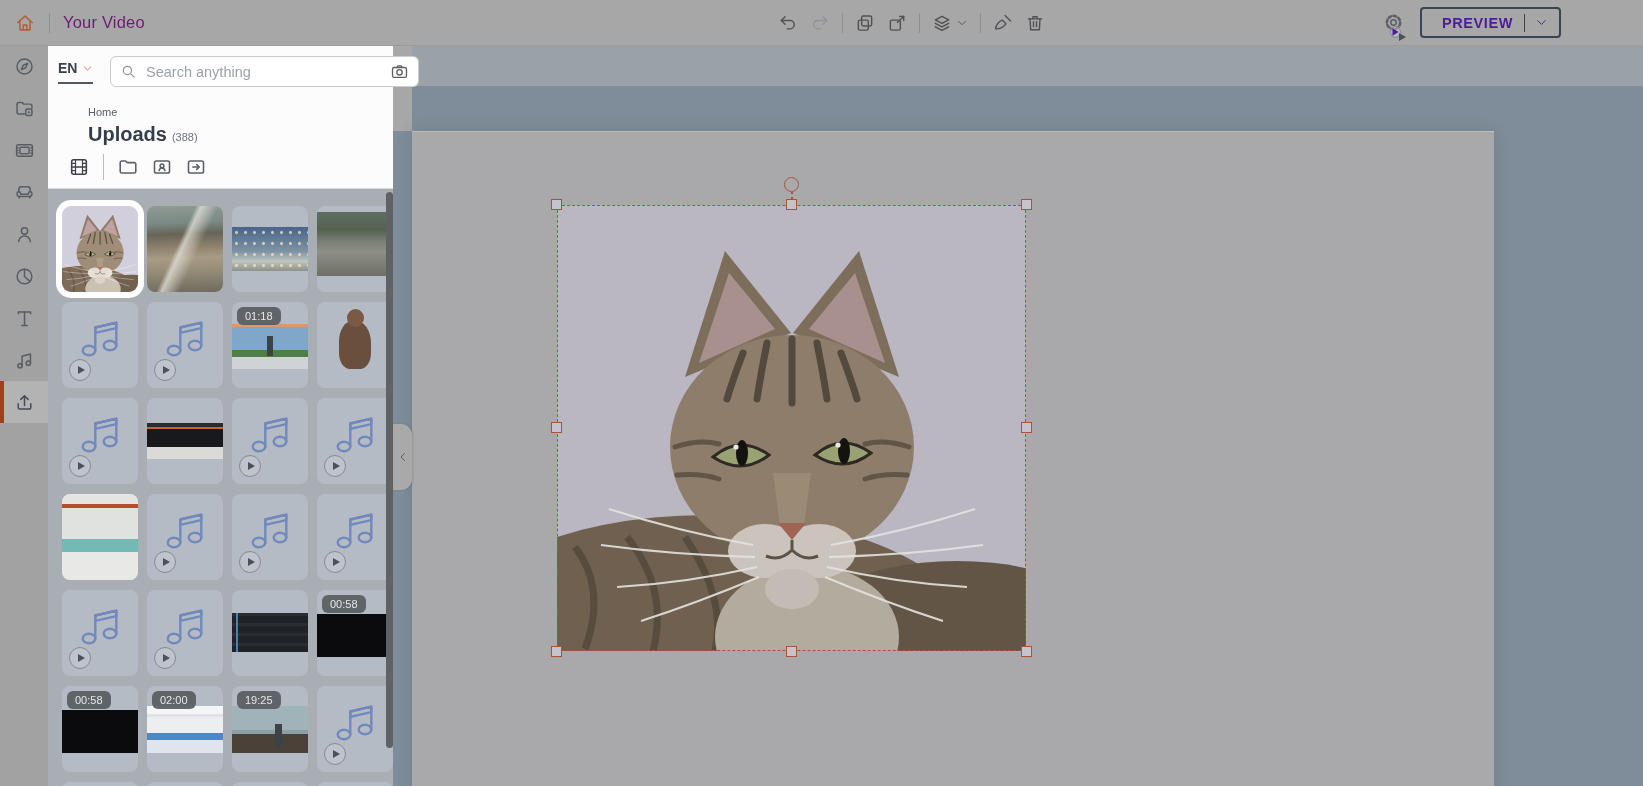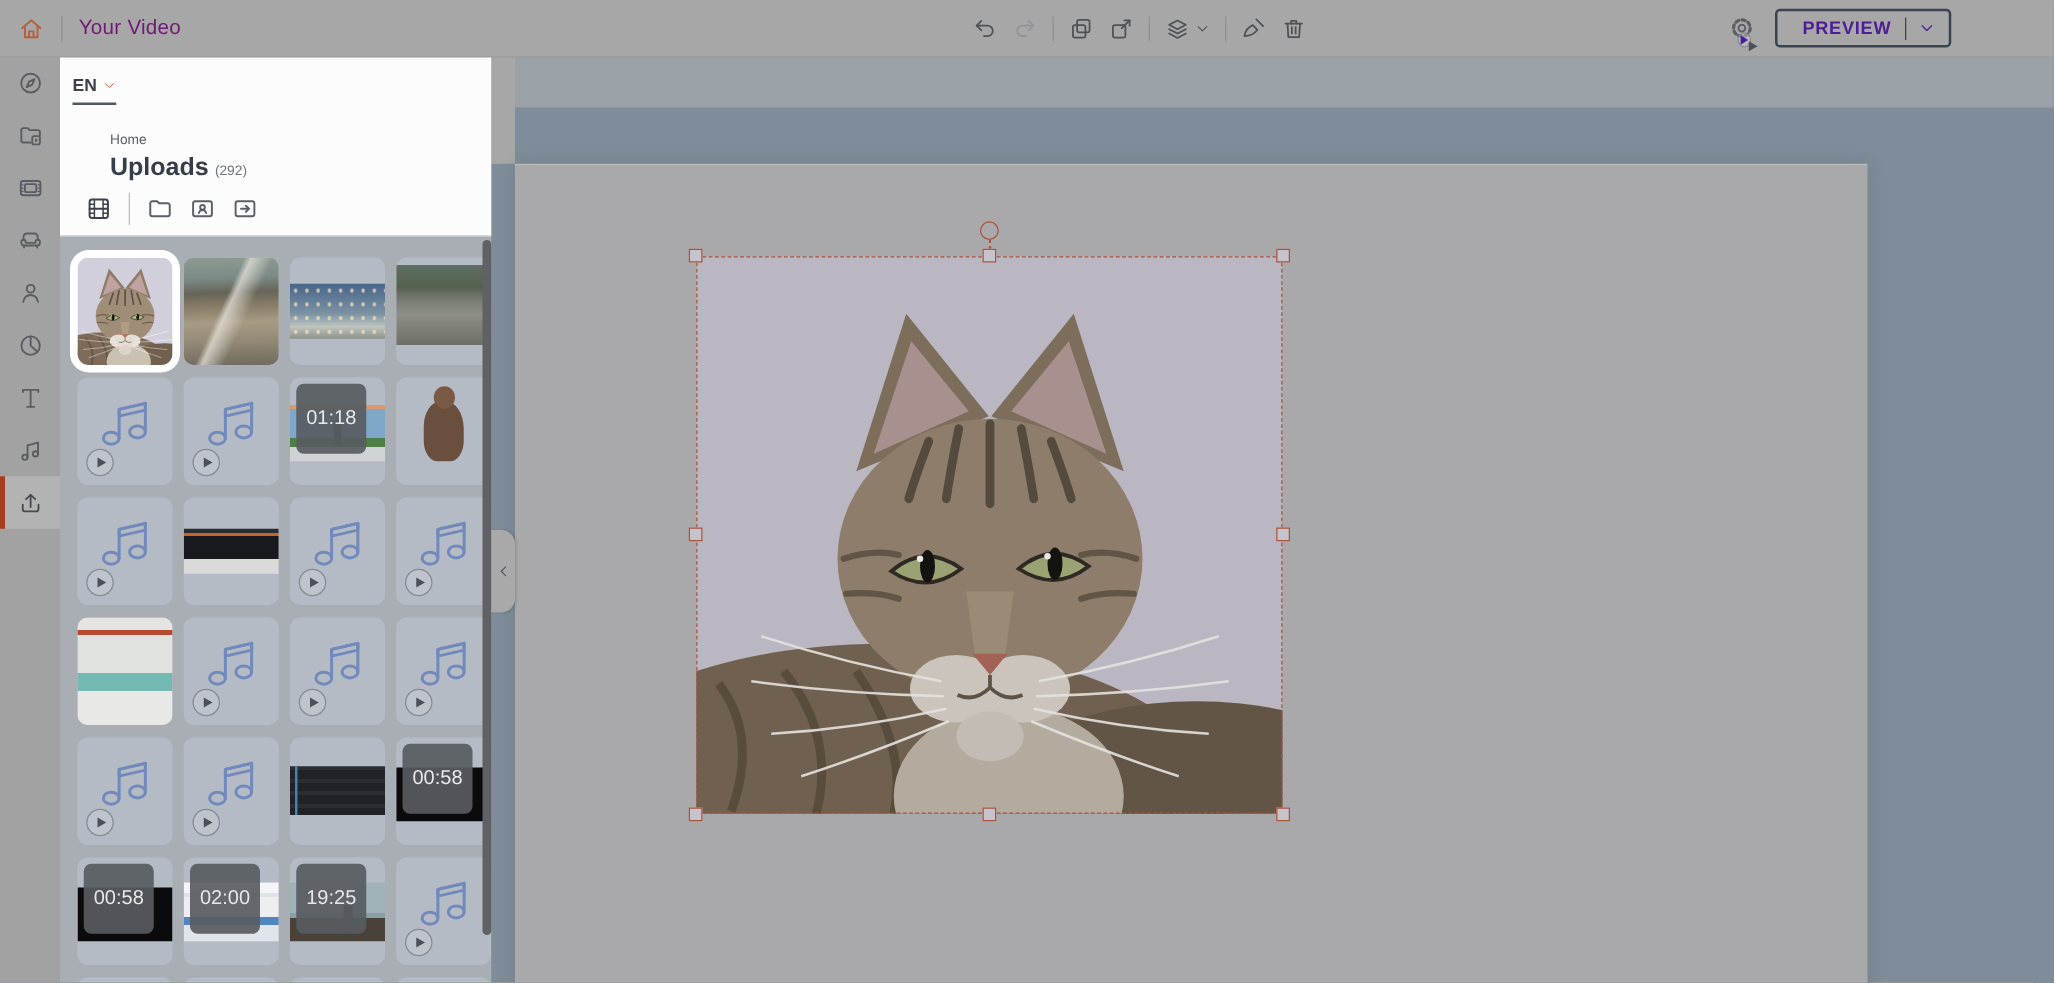--- a/index.html
+++ b/index.html
@@ -72,22 +72,22 @@
   .cell.selected{background:#ffffff;box-shadow:0 0 0 6px #ffffff;border-radius:9px;overflow:hidden;z-index:2}
   .cell.selected svg{filter:brightness(1.13) saturate(1.05)}
   .fill{position:absolute;inset:0}
   .band{position:absolute;left:0;right:0}
   .note{position:absolute;left:50%;top:10px;transform:translateX(-50%);width:48px;height:48px;color:#7289bc}
   .note svg{stroke-width:2.4}
   .play{position:absolute;left:7px;bottom:7px;width:22px;height:22px;border:1.5px solid #868b93;border-radius:50%;
         background:rgba(203,206,212,.45);box-sizing:border-box}
   .play::after{content:"";position:absolute;left:8px;top:5.5px;border-left:7px solid #4c5158;
                border-top:4.5px solid transparent;border-bottom:4.5px solid transparent}
-  .badge{position:absolute;left:5px;top:5px;background:rgba(88,92,97,.92);color:#e6e7e9;font-size:16px;
-         padding:19px 8px;border-radius:6px;z-index:3}
+  .badge{position:absolute;left:5px;top:5px;background:rgba(88,92,97,.92);color:#e6e7e9;font-size:11px;
+         padding:3px 8px;border-radius:6px;z-index:3}
   .person-blob{position:absolute;left:50%;top:50%;transform:translate(-50%,-50%);width:32px;height:48px;
                background:#6b4f3e;border-radius:42% 46% 34% 34%}
   .person-blob::before{content:"";position:absolute;left:8px;top:-12px;width:17px;height:18px;border-radius:50%;background:#7a5a45}
 
   .k-beach{background:linear-gradient(178deg,#8f9b93 0%,#7b8a85 20%,#676458 33%,#8a7e69 46%,#a89b85 60%,#948b77 76%,#6f6a5e 100%)}
   .k-beach::after{content:"";position:absolute;inset:0;background:linear-gradient(115deg,transparent 42%,rgba(228,226,218,.75) 47%,transparent 62%)}
   .k-rain{top:24%;height:52%;background:linear-gradient(180deg,#48658a 0%,#7c93a3 55%,#bfc5bf 78%,#8c9288 100%)}
   .k-rain::after{content:"";position:absolute;inset:0;background-image:radial-gradient(rgba(250,225,195,.75) 1px,transparent 1.7px);background-size:9px 11px}
   .k-street{top:7%;height:74%;background:linear-gradient(180deg,#5f6e63 0%,#55614f 28%,#7b7f76 46%,#8d8f86 62%,#6e6f66 100%)}
   .k-cartoon118{top:25%;height:53%;background:linear-gradient(180deg,#d9986e 0%,#d9986e 7%,#7fa7c9 7%,#7fa7c9 58%,#4e7f46 58%,#4e7f46 74%,#cfd3d6 74%,#cfd3d6 100%)}
@@ -371,25 +371,41 @@
 <aside class="panel">
   <div class="panel-head">
     <div class="lang">
       <span class="lang-label">EN</span>
       <span class="ico chev">
           <svg viewBox="0 0 24 24">
             <path d="M5 8.5l7 7 7-7"></path>
           </svg>
         </span>
     </div>
+    <div class="searchbox">
+      <span class="ico mag">
+          <svg viewBox="0 0 24 24">
+            <circle cx="10.5" cy="10.5" r="5.8"></circle>
+            <path d="M14.9 14.9 20 20"></path>
+          </svg>
+        </span>
+      <input type="text" placeholder="Search anything" style="">
+      <span class="ico cam">
+          <svg viewBox="0 0 24 24">
+            <rect x="3.2" y="7" width="17.6" height="12.5" rx="2"></rect>
+            <path d="M8.8 7l1.2-2.2h4L15.2 7"></path>
+            <circle cx="12" cy="13" r="3.4"></circle>
+          </svg>
+        </span>
+    </div>
     <span class="ico crumb-back"></span>
     <div class="crumb-parent">Home</div>
     <div class="crumb-line">
       <span class="crumb-current">Uploads</span>
-      <span class="crumb-count">(292)</span>
+      <span class="crumb-count">(388)</span>
     </div>
     <div class="view-tabs">
         <span class="ico view-tab selected">
           <svg viewBox="0 0 24 24">
             <rect x="4" y="4" width="16" height="16" rx="2.2"></rect>
             <path d="M4 12h16"></path>
             <path d="M8.2 4v16M15.8 4v16" stroke-width="1.3"></path>
             <path d="M4 8h4.2M4 16h4.2M15.8 8H20M15.8 16H20" stroke-width="1.3"></path>
           </svg>
         </span>

